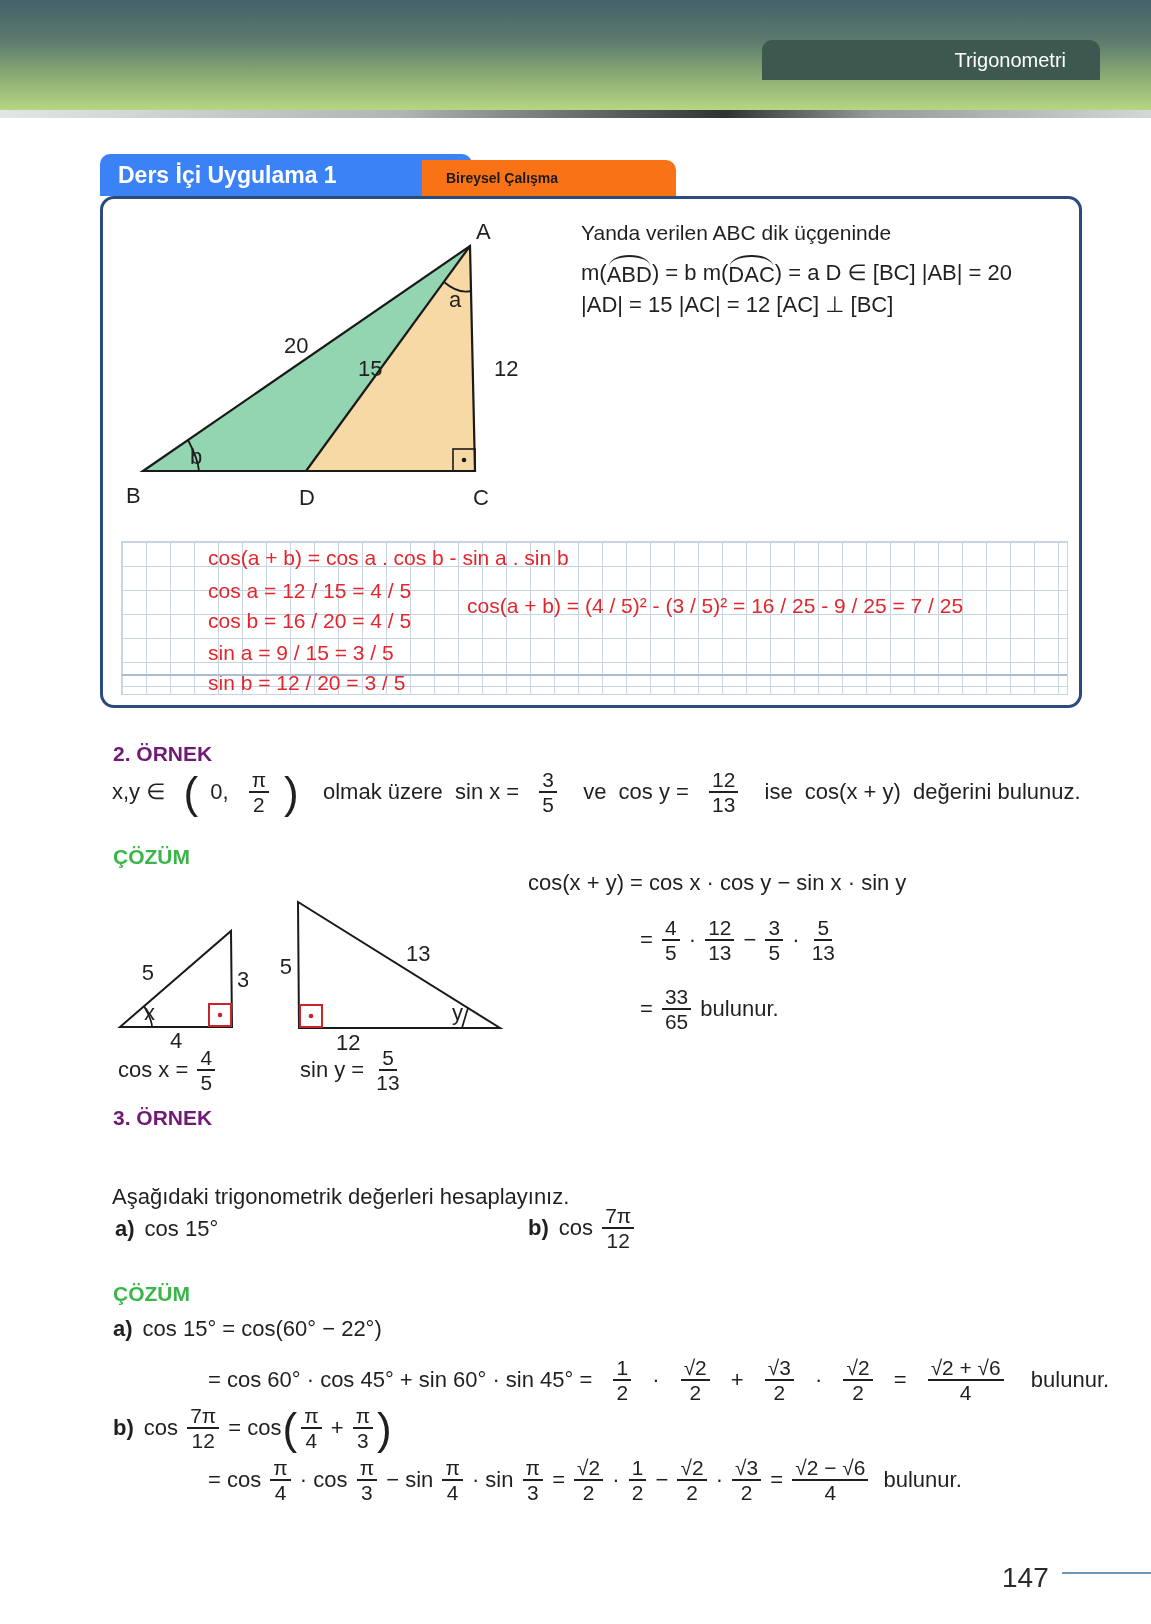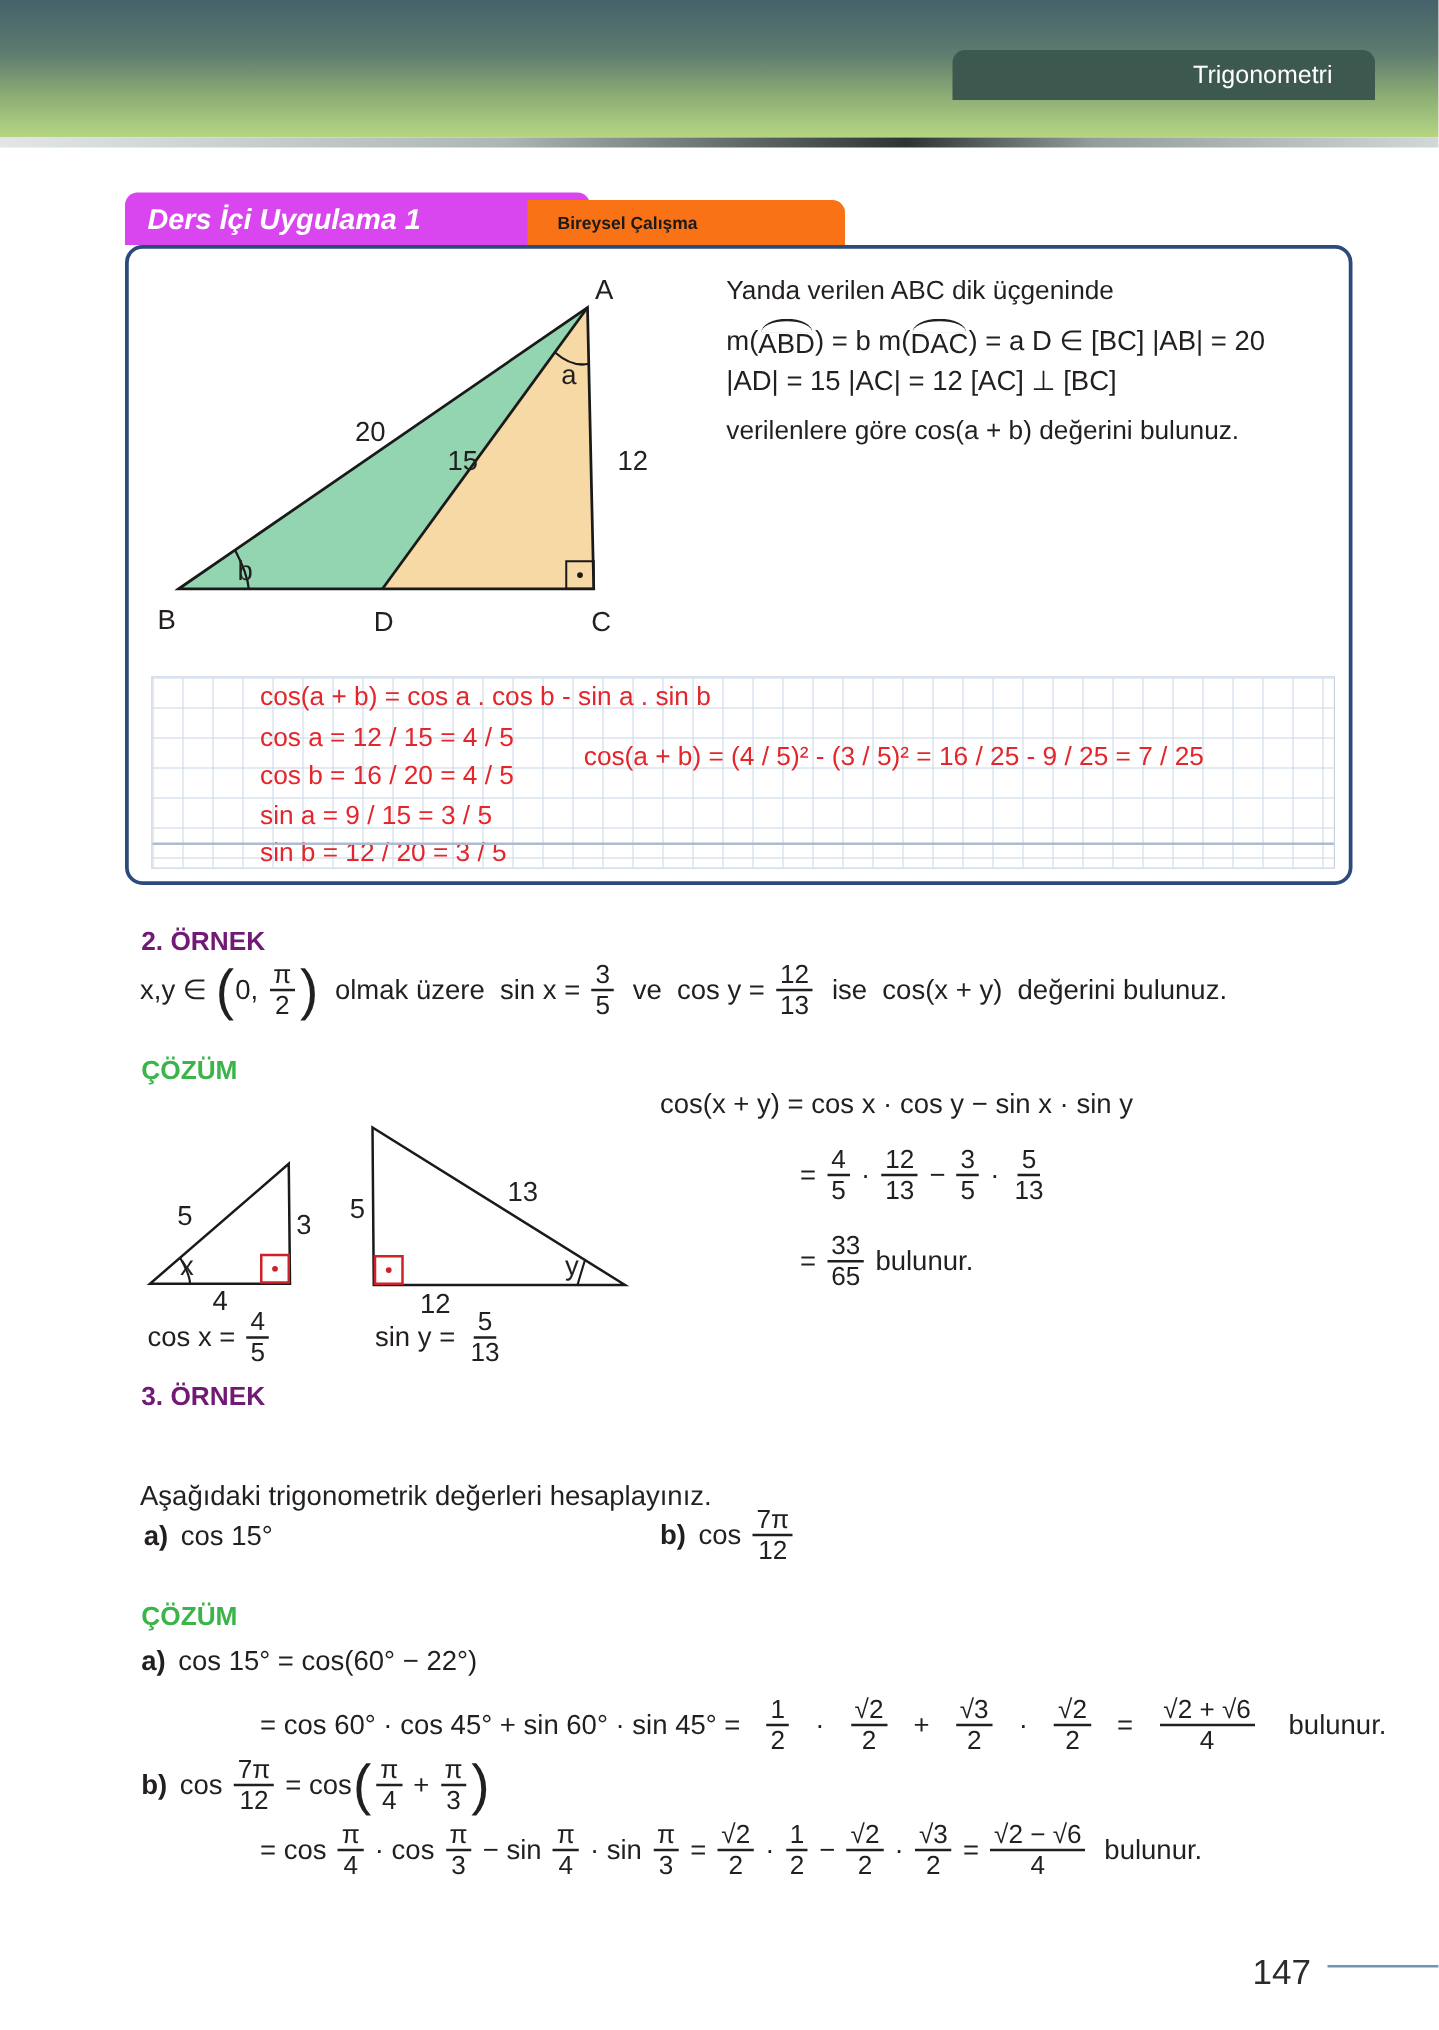--- a/index.html
+++ b/index.html
@@ -9,23 +9,23 @@
   
   .header{position:absolute;left:0;top:0;width:1151px;height:110px;
           background:linear-gradient(180deg,#45616a 0%,#5d7b6f 38%,#8fb075 72%,#b6d684 100%);}
   .chapter-tab{position:absolute;left:762px;top:40px;width:338px;height:40px;background:#3d584f;
                border-radius:10px 10px 0 0;display:flex;align-items:center;justify-content:flex-end;
                padding-right:34px;box-sizing:border-box;color:#fff;font-size:20px;}
   .stripe{position:absolute;left:0;top:110px;width:1151px;height:8px;
           background:linear-gradient(90deg,#e2e6e6 0%,#aeb5b5 35%,#2e3434 63%,#959c9c 76%,#d2d7d7 100%);}
 
   
-  .title-tab{position:absolute;left:100px;top:154px;width:372px;height:42px;background:#d946ef;
+  .title-tab{position:absolute;left:100px;top:154px;width:372px;height:42px;background:#3b82f6;
              border-radius:10px 10px 0 0;display:flex;align-items:center;padding-left:18px;
-             box-sizing:border-box;color:#fff;font-weight:bold;font-size:23px;font-style:italic;}
+             box-sizing:border-box;color:#fff;font-weight:bold;font-size:23px;}
   .subtitle-tab{position:absolute;left:422px;top:160px;width:254px;height:36px;background:#f97316;
              border-radius:0 10px 0 0;display:flex;align-items:center;padding-left:24px;
              box-sizing:border-box;color:#1a1a1a;font-weight:bold;font-size:14px;}
 
   
   .card{position:absolute;left:100px;top:196px;width:982px;height:512px;background:#fff;
         border:3px solid #2c4a7c;border-radius:14px;box-sizing:border-box;}
   .diagram1{position:absolute;left:15px;top:14px;}
 
   .given{position:absolute;left:478px;top:22px;width:480px;}
@@ -53,21 +53,21 @@
   .bp{font-size:2.0em;font-weight:100;line-height:0.95;transform:scaleY(1.02);margin:0 1px;}
   .arc{position:relative;display:inline-block;padding-top:3px;}
   .arc::before{content:"";position:absolute;top:-4px;left:2px;right:2px;height:9px;
                border-top:2px solid #231f20;border-radius:50% 50% 0 0 / 100% 100% 0 0;}
 
   .ornek{position:absolute;color:#701a75;font-weight:bold;font-size:21px;}
   .cozum{position:absolute;color:#3bb54a;font-weight:bold;font-size:21px;}
   .o2{left:113px;top:742px;} .c1{left:113px;top:845px;}
   .o3{left:113px;top:1106px;} .c2{left:113px;top:1282px;}
 
-  .problem2{position:absolute;left:112px;top:768px;}
+  .problem2{position:absolute;left:112px;top:768px;gap:11px;}
   .tri1{position:absolute;left:108px;top:888px;}
   .tri2{position:absolute;left:278px;top:862px;}
   .res1{position:absolute;left:118px;top:1046px;}
   .res2{position:absolute;left:300px;top:1046px;}
 
   .eqs{position:absolute;left:528px;top:870px;display:flex;flex-direction:column;gap:20px;align-items:flex-start;}
   .eqs .indent{margin-left:112px;}
 
   .prompt{position:absolute;left:112px;top:1140px;font-size:22px;margin-top:44px;}
   .item-a{position:absolute;left:115px;top:1216px;}
@@ -127,21 +127,20 @@
 
     <div class="given">
       <div class="intro">Yanda verilen ABC dik üçgeninde</div>
       <div class="gl math"><span>m(</span><span class="arc">ABD</span><span>) = b</span></div>
       <div class="gl math"><span>m(</span><span class="arc">DAC</span><span>) = a</span></div>
       <div class="gl math"><span>D ∈ [BC]</span></div>
       <div class="gl math"><span>|AB| = 20</span></div>
       <div class="gl math"><span>|AD| = 15</span></div>
       <div class="gl math"><span>|AC| = 12</span></div>
       <div class="gl math"><span>[AC] ⊥ [BC]</span></div>
-      <div class="question">verilenlere göre cos(a + b) değerini bulunuz.</div>
     </div>
 
     <div class="grid">
       <div class="hand hl1">cos(a + b) = cos a . cos b - sin a . sin b</div>
       <div class="hand hl2">cos a = 12 / 15 = 4 / 5</div>
       <div class="hand hl3">cos b = 16 / 20 = 4 / 5</div>
       <div class="hand hl4">sin a = 9 / 15 = 3 / 5</div>
       <div class="hand hl5">sin b = 12 / 20 = 3 / 5</div>
       <div class="hand hlr">cos(a + b) = (4 / 5)² - (3 / 5)² = 16 / 25 - 9 / 25 = 7 / 25</div>
     </div>

